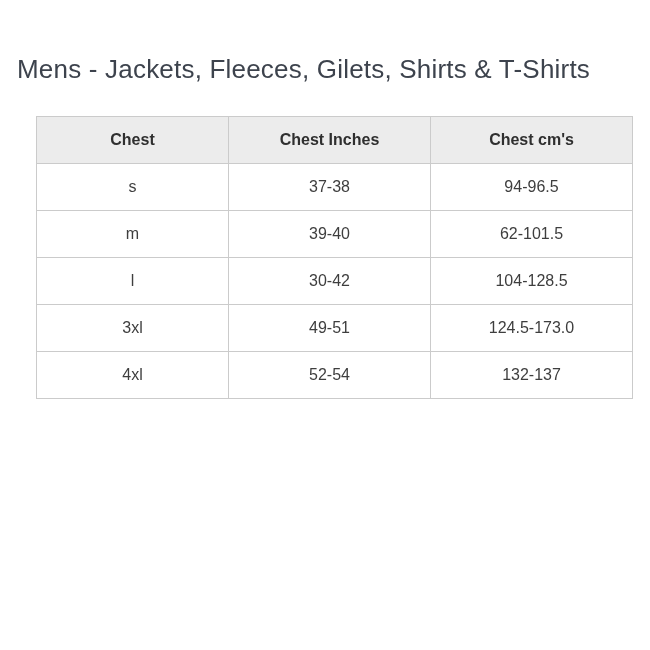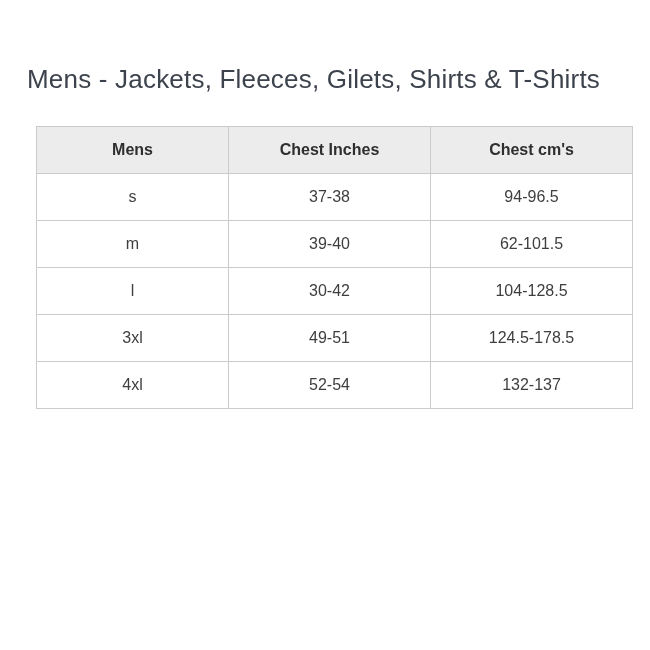--- a/index.html
+++ b/index.html
@@ -11,21 +11,21 @@
     font-family: "Liberation Sans", sans-serif;
     overflow: hidden;
   }
   .page {
     width: 650px;
     height: 650px;
     background: #ffffff;
     box-sizing: border-box;
   }
   .page-title {
-    margin: 10px;
+    margin: 0;
     padding: 54px 0 0 17px;
     font-size: 26px;
     font-weight: 400;
     letter-spacing: 0.2px;
     color: #3d434d;
   }
   table.size-chart {
     border-collapse: collapse;
     margin: 31px 0 0 36px;
     width: 596px;
@@ -62,21 +62,21 @@
   <h1 class="page-title">Mens - Jackets, Fleeces, Gilets, Shirts &amp; T-Shirts</h1>
 
   <table class="size-chart">
     <colgroup>
       <col class="c1">
         <col class="c2">
         <col class="c3">
     </colgroup>
     <thead>
       <tr>
-        <th>Mens</th>
+        <th>Chest</th>
         <th>Chest Inches</th>
         <th>Chest cm's</th>
       </tr>
     </thead>
     <tbody>
       <tr>
         <td>s</td>
         <td>37-38</td>
         <td>94-96.5</td>
       </tr>
@@ -86,21 +86,21 @@
         <td>62-101.5</td>
       </tr>
       <tr>
         <td>l</td>
         <td>30-42</td>
         <td>104-128.5</td>
       </tr>
       <tr>
         <td>3xl</td>
         <td>49-51</td>
-        <td>124.5-178.5</td>
+        <td>124.5-173.0</td>
       </tr>
       <tr>
         <td>4xl</td>
         <td>52-54</td>
         <td>132-137</td>
       </tr>
     </tbody>
   </table>
 
 </div>

